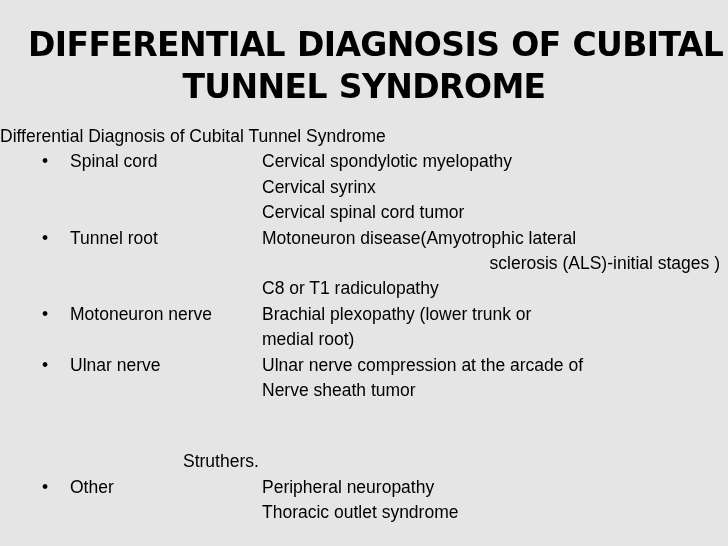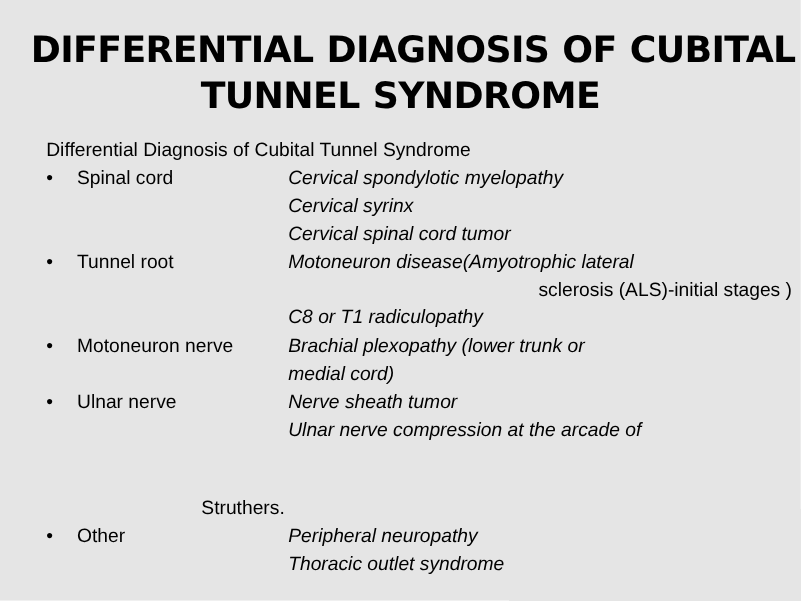--- a/index.html
+++ b/index.html
@@ -52,21 +52,20 @@
     top: 124px;
     width: 728px;
     font-size: 17.5px;
     line-height: 25.4px;
     color: #000000;
   }
 
   .lead-line {
     position: relative;
     height: 25.4px;
-    padding-left: 42px;
     white-space: nowrap;
   }
 
   .row {
     position: relative;
     min-height: 25.4px;
   }
 
   .bullet {
     position: absolute;
@@ -87,21 +86,20 @@
   }
 
   .right-col {
     margin-left: 262px;
     padding-right: 8px;
   }
 
   .right-line {
     line-height: 25.4px;
     white-space: nowrap;
-    font-style: italic;
   }
 
   
   .wrap-line {
     line-height: 25.4px;
     white-space: nowrap;
     position: relative;
   }
   .wrap-als { margin-left: -70px; text-align: right; }
   .wrap-struthers { margin-left: -79px; margin-top: 46px; }
@@ -138,30 +136,30 @@
         <div class="wrap-line wrap-als">sclerosis (ALS)-initial stages )</div>
         <div class="right-line">C8 or T1 radiculopathy</div>
       </div>
     </div>
 
     <div class="row">
       <span class="bullet">•</span>
       <span class="left-label">Motoneuron nerve</span>
       <div class="right-col">
         <div class="right-line">Brachial plexopathy (lower trunk or</div>
-        <div class="right-line">medial cord)</div>
+        <div class="right-line">medial root)</div>
       </div>
     </div>
 
     <div class="row">
       <span class="bullet">•</span>
       <span class="left-label">Ulnar nerve</span>
       <div class="right-col">
+        <div class="right-line">Ulnar nerve compression at the arcade of</div>
         <div class="right-line">Nerve sheath tumor</div>
-        <div class="right-line">Ulnar nerve compression at the arcade of</div>
         <div class="wrap-line wrap-struthers">Struthers.</div>
       </div>
     </div>
 
     <div class="row">
       <span class="bullet">•</span>
       <span class="left-label">Other</span>
       <div class="right-col">
         <div class="right-line">Peripheral neuropathy</div>
         <div class="right-line">Thoracic outlet syndrome</div>

